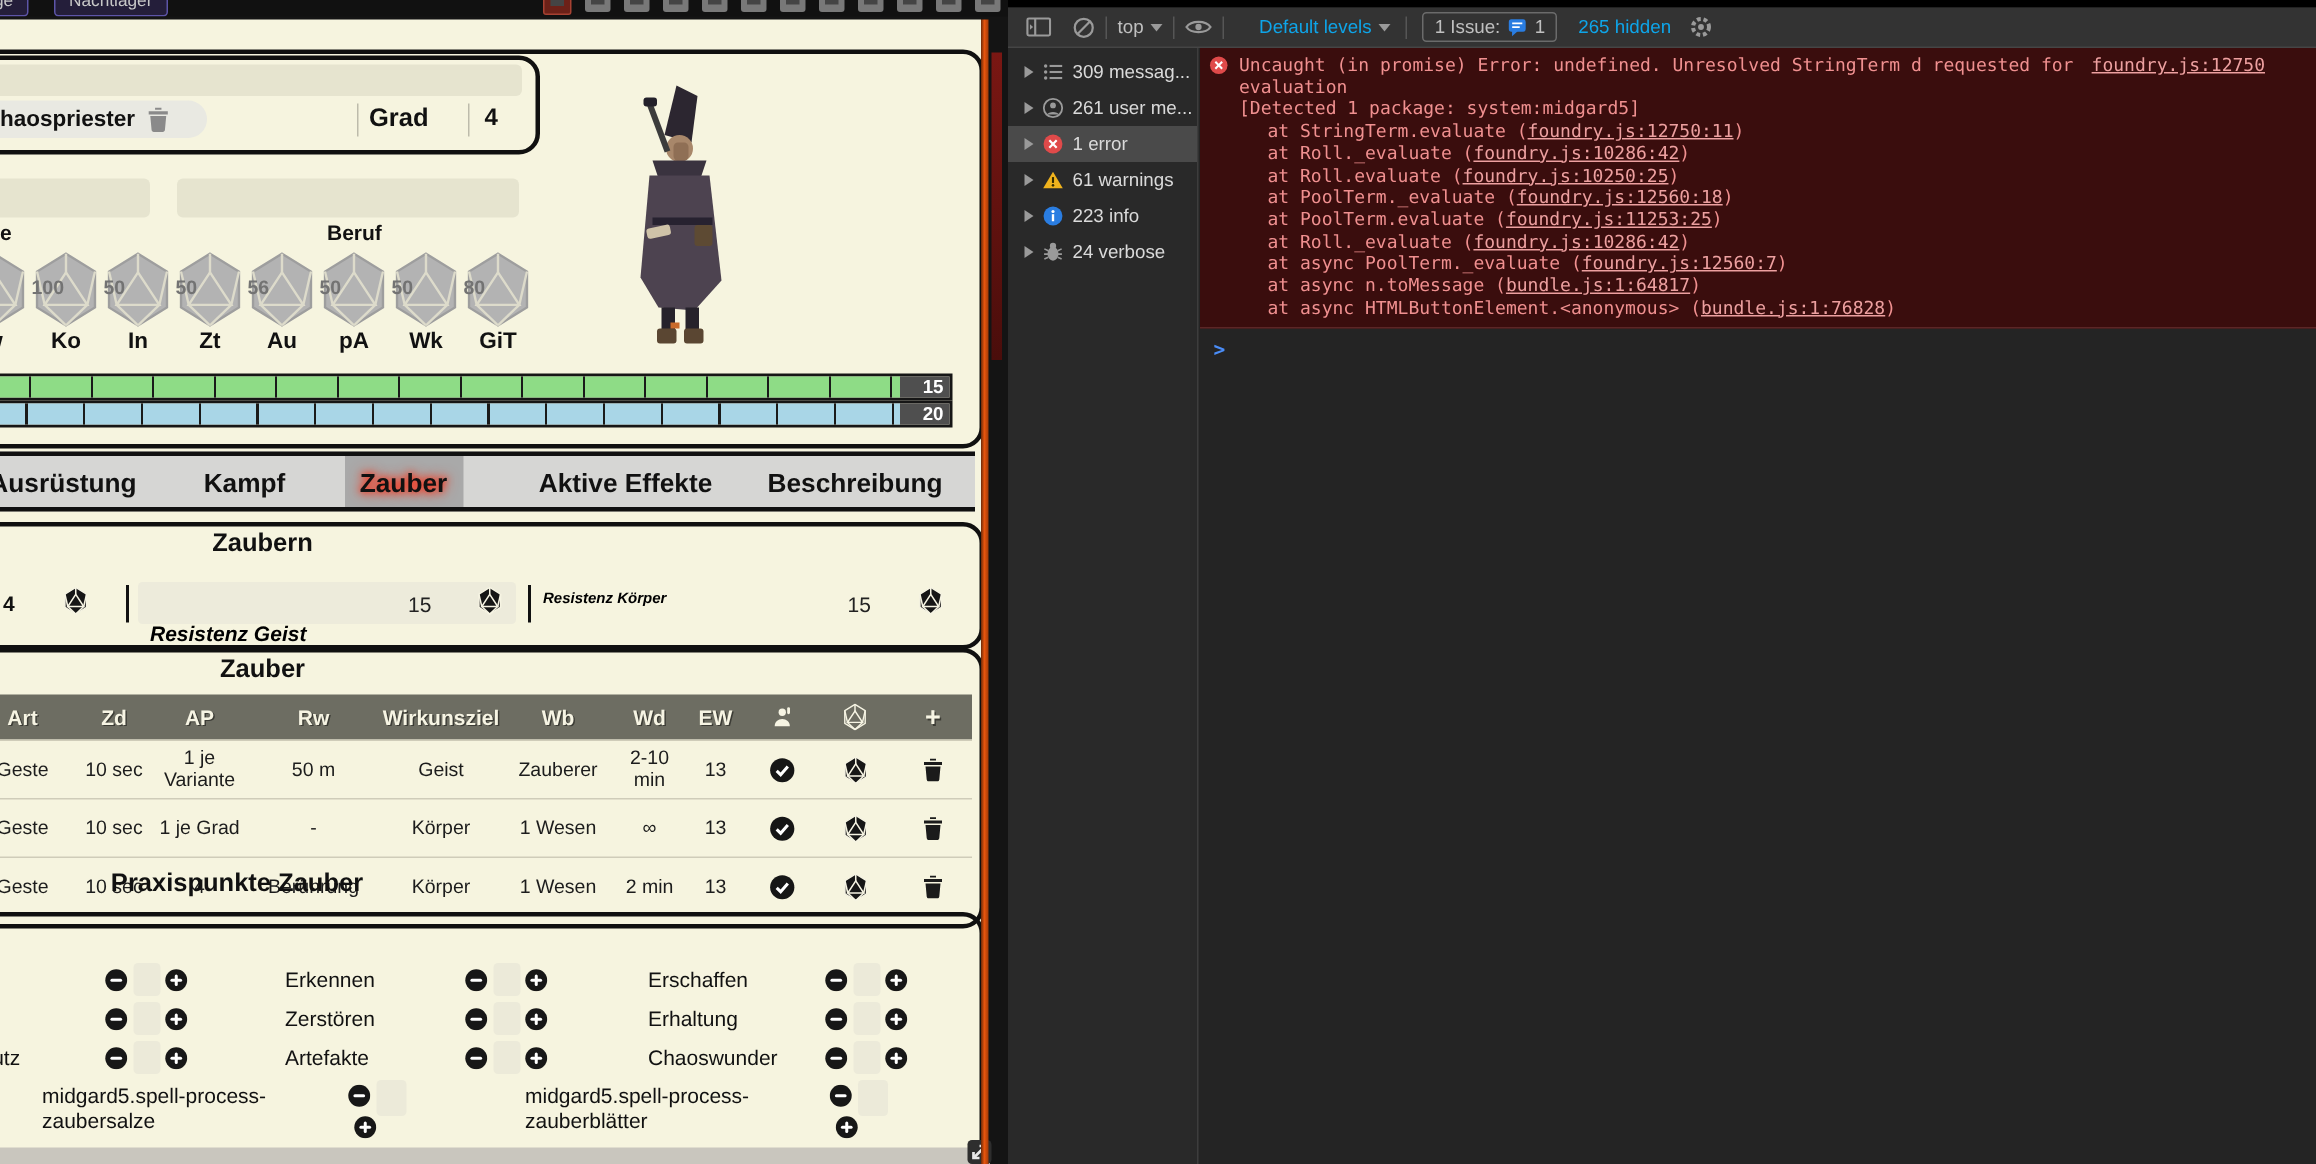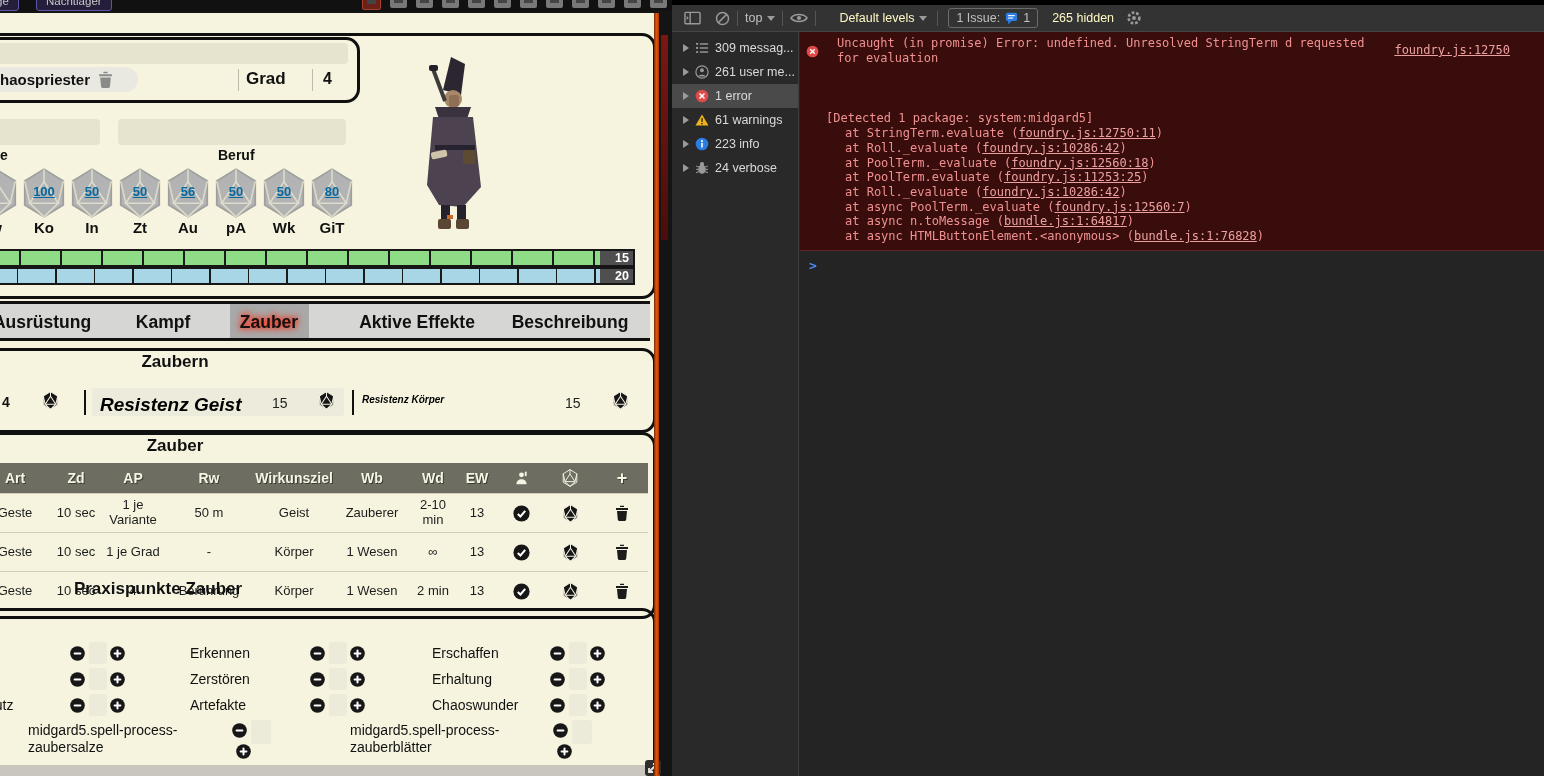--- a/index.html
+++ b/index.html
@@ -33,21 +33,21 @@
   #gradval{position:absolute;left:323px;top:57px;font-weight:bold;font-size:16px;color:#111;}
 
   
   .gfield{position:absolute;top:106px;height:26px;background:#e6e4cf;border-radius:4px;}
   .flabel{position:absolute;top:134px;font-weight:bold;font-size:14px;color:#111;}
 
   
   #diceRow{position:absolute;left:-27px;top:155px;display:flex;gap:2px;}
   .die{position:relative;width:46px;height:50px;}
   .die svg{position:absolute;left:0;top:0;}
-  .dval{position:absolute;left:0;top:16px;width:46px;text-align:center;font-weight:bold;font-size:13px;color:#0369a1;text-decoration:underline;}
+  .dval{position:absolute;left:0;top:16px;width:46px;font-weight:bold;font-size:13px;color:#737373;}
   #diceLabels{position:absolute;left:-27px;top:206px;display:flex;gap:2px;}
   #diceLabels span{width:46px;text-align:center;font-weight:bold;font-size:15px;color:#111;}
 
   
   .bar{position:absolute;left:-22px;width:657px;height:18px;display:flex;border:2px solid #161616;box-sizing:border-box;}
   .barfill{flex:1;}
   .bar.green .barfill{background:repeating-linear-gradient(90deg,#8edc86 0 39.5px,#1a1a1a 39.5px 41px);}
   .bar.blue  .barfill{background:repeating-linear-gradient(90deg,#a9d6e7 0 37px,#1a1a1a 37px 38.5px);}
   .barlabel{width:33px;background:#4f4f4f;color:#fff;font-weight:bold;font-size:12.5px;
      text-align:right;padding-right:4px;line-height:14px;box-sizing:border-box;}
@@ -90,40 +90,40 @@
   #redStrip{position:absolute;left:661px;top:35px;width:7px;height:205px;
      background:linear-gradient(180deg,#7a1713,#4a0d0b);}
 
   
   #dt{position:absolute;left:672px;top:0;width:872px;height:776px;background:#242424;}
   #dtTopstrip{position:absolute;left:0;top:0;width:872px;height:5px;background:#000;}
   #dtToolbar{position:absolute;left:0;top:5px;width:872px;height:27px;background:#333333;
      border-bottom:1px solid #454545;display:flex;align-items:center;box-sizing:border-box;}
   .dtdiv{width:1px;height:15px;background:#565656;margin:0 7px;}
   .dtxt{color:#c0c0c0;font-size:12.5px;}
-  .dmut{color:#fef9c3;font-size:12.5px;}
+  .dmut{color:#0ea5e9;font-size:12.5px;}
   .caret{width:0;height:0;border-left:4px solid transparent;border-right:4px solid transparent;
      border-top:5px solid #9a9a9a;display:inline-block;margin-left:5px;}
   #filterInput{width:403px;height:16px;background:#2b2b2b;border:1px solid #616161;border-radius:2px;
      color:#cfcfcf;font-size:12.5px;padding:1px 6px;outline:none;font-family:"Liberation Sans",sans-serif;}
   #filterInput::placeholder{color:#8a8a8a;}
   #issueBox{display:flex;align-items:center;gap:5px;border:1px solid #6b6b6b;border-radius:3px;
      height:18px;padding:0 7px;}
   #dtSide{position:absolute;left:0;top:32px;width:127px;height:744px;background:#292929;border-right:1px solid #3d3d3d;box-sizing:border-box;}
   .sitem{height:24px;display:flex;align-items:center;gap:6px;padding-left:11px;color:#dadada;font-size:12.5px;white-space:nowrap;overflow:hidden;}
   .sitem.sel{background:#4a4a4a;}
   .tri{width:0;height:0;border-top:4px solid transparent;border-bottom:4px solid transparent;
      border-left:6px solid #9a9a9a;flex:none;}
   #dtMain{position:absolute;left:128px;top:32px;width:744px;height:744px;}
   #errBlock{background:#3a0d0d;border-bottom:1px solid #5c2626;padding:4px 6px 6px 6px;
      font-family:"DejaVu Sans Mono",monospace;font-size:12px;color:#f09090;line-height:14.7px;}
-  #errLine1{display:flex;align-items:center;gap:18px;}
+  #errLine1{display:flex;align-items:flex-start;gap:7px;}
   #errMsg{flex:1;}
   .elink{color:#eda0a0;text-decoration:underline;white-space:nowrap;}
-  #errDet{padding-left:20px;margin-top:46px;}
+  #errDet{padding-left:20px;}
   .stk{padding-left:39px;}
   #prompt{padding:7px 0 0 9px;font-family:"DejaVu Sans Mono",monospace;font-size:13px;font-weight:bold;color:#4a8df8;}
   #prompt::before{content:">";}
 </style>
 </head>
 <body>
 
 <div id="root">
 
   <div id="page">
@@ -363,21 +363,21 @@
             <polygon points="20,12 32.5,31 7.5,31" fill="none"></polygon>
             <line x1="20" y1="1" x2="20" y2="12"></line>
             <line x1="37" y1="11.5" x2="32.5" y2="31"></line>
             <line x1="3" y1="11.5" x2="7.5" y2="31"></line>
             <line x1="20" y1="43" x2="32.5" y2="31"></line>
             <line x1="20" y1="43" x2="7.5" y2="31"></line>
           </g>
       </svg>
       <div class="zdiv" style="left:84px;"></div>
       <div id="geistField"></div>
-      <div class="abs lblI" id="zauRow" style="left:100px;top:381px;font-weight:bold;font-style:italic;font-size:19px;">Resistenz Geist</div>
+      <div class="abs lblI" id="zauRow" style="left:100px;top:401px;font-weight:bold;font-style:italic;font-size:14px;">Resistenz Geist</div>
       <div class="abs" style="left:272px;top:382px;font-size:14px;color:#222;">15</div>
       <svg class="abs" style="left:318px;top:378px;" width="17" height="19" viewBox="0 0 40 44">
         <g stroke="#f6f4e3" stroke-width="2.4" fill="#161616">
             <polygon points="20,1 37,11.5 37,32.5 20,43 3,32.5 3,11.5"></polygon>
             <polygon points="20,12 32.5,31 7.5,31" fill="none"></polygon>
             <line x1="20" y1="1" x2="20" y2="12"></line>
             <line x1="37" y1="11.5" x2="32.5" y2="31"></line>
             <line x1="3" y1="11.5" x2="7.5" y2="31"></line>
             <line x1="20" y1="43" x2="32.5" y2="31"></line>
             <line x1="20" y1="43" x2="7.5" y2="31"></line>
@@ -793,20 +793,21 @@
               <circle cx="8" cy="8" r="7.2" fill="#e04a4a"></circle>
               <line x1="5.2" y1="5.2" x2="10.8" y2="10.8" stroke="#fff" stroke-width="1.7"></line>
               <line x1="10.8" y1="5.2" x2="5.2" y2="10.8" stroke="#fff" stroke-width="1.7"></line>
             </svg>
           <span id="errMsg">Uncaught (in promise) Error: undefined. Unresolved StringTerm d requested for evaluation</span>
           <span class="elink" style="margin-right:28px;">foundry.js:12750</span>
         </div>
         <div id="errDet">[Detected 1 package: system:midgard5]</div>
         <div class="stk"><span>at StringTerm.evaluate (</span><span class="elink">foundry.js:12750:11</span><span>)</span></div>
         <div class="stk"><span>at Roll._evaluate (</span><span class="elink">foundry.js:10286:42</span><span>)</span></div>
+        <div class="stk"><span>at Roll.evaluate (</span><span class="elink">foundry.js:10250:25</span><span>)</span></div>
         <div class="stk"><span>at PoolTerm._evaluate (</span><span class="elink">foundry.js:12560:18</span><span>)</span></div>
         <div class="stk"><span>at PoolTerm.evaluate (</span><span class="elink">foundry.js:11253:25</span><span>)</span></div>
         <div class="stk"><span>at Roll._evaluate (</span><span class="elink">foundry.js:10286:42</span><span>)</span></div>
         <div class="stk"><span>at async PoolTerm._evaluate (</span><span class="elink">foundry.js:12560:7</span><span>)</span></div>
         <div class="stk"><span>at async n.toMessage (</span><span class="elink">bundle.js:1:64817</span><span>)</span></div>
         <div class="stk"><span>at async HTMLButtonElement.&lt;anonymous&gt; (</span><span class="elink">bundle.js:1:76828</span><span>)</span></div>
       </div>
       <div id="prompt"></div>
     </div>
   </div>

